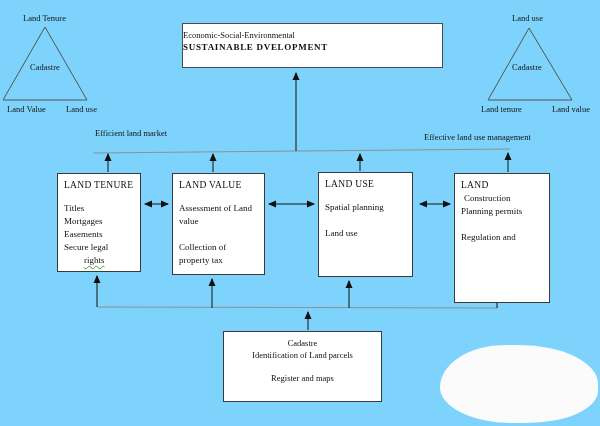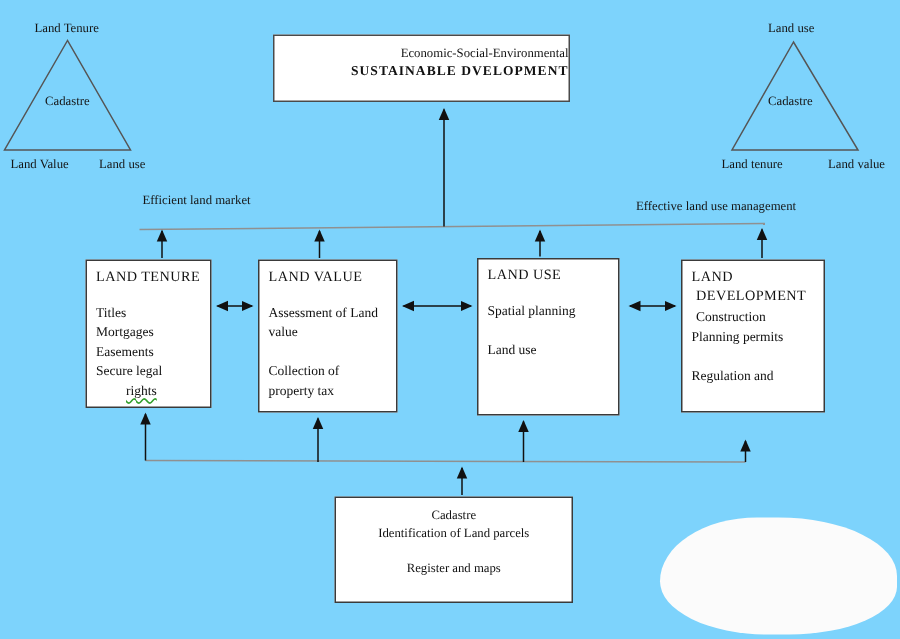--- a/index.html
+++ b/index.html
@@ -20,22 +20,22 @@
   }
   .node .title{font-size:9.5px;letter-spacing:0.3px;margin-bottom:10px;white-space:nowrap;}
   .node .line{white-space:nowrap;}
   .gap13{height:13px;}
   .squiggle{
     margin-left:20px;display:inline-block;
     text-decoration:underline;text-decoration-style:wavy;text-decoration-color:#33a02c;
     text-decoration-thickness:1px;text-underline-offset:2px;
   }
   .topbox{
-    position:absolute;left:182px;top:23px;width:198px;height:45px;box-sizing:border-box;
-    border:1px solid #4a4a4a;background:#fff;text-align:right;padding-top:6px;
+    position:absolute;left:182px;top:23px;width:261px;height:45px;box-sizing:border-box;
+    border:1px solid #4a4a4a;background:#fff;text-align:left;padding-top:6px;
   }
   .topbox .l1{font-size:8.5px;}
   .topbox .l2{font-size:9px;letter-spacing:0.7px;margin-top:2px;font-weight:bold;}
   .cadbox{
     position:absolute;left:223px;top:331px;width:159px;height:71px;box-sizing:border-box;
     border:1px solid #3a3a3a;background:#fff;text-align:center;padding-top:5px;
     font-size:8.5px;line-height:12px;
   }
   .cadbox .gap{height:11px;}
 </style>
@@ -117,23 +117,22 @@
     <div class="line">property tax</div>
   </div>
 
   <div class="node" style="left:318px;top:172px;width:95px;height:105px;">
     <div class="title">LAND USE</div>
     <div class="line">Spatial planning</div>
     <div class="gap13"></div>
     <div class="line">Land use</div>
   </div>
 
-  <div class="node" style="left:454px;top:173px;width:96px;height:102px;font-family:Liberation Serif, serif;">
+  <div class="node" style="left:454px;top:173px;width:96px;height:130px;font-family:Liberation Serif, serif;">
     <div class="line" style="font-size:9.5px;letter-spacing:0.3px;">LAND</div>
-    <div class="line" style="font-size:9.5px;letter-spacing:0.3px;padding-left:3px;">DEVELOPMENT</div>
     <div class="line" style="padding-left:3px;">Construction</div>
     <div class="line">Planning permits</div>
     <div class="gap13"></div>
     <div class="line">Regulation and</div>
   </div>
 
   <div class="cadbox">
     <div>Cadastre</div>
     <div>Identification of Land parcels</div>
     <div class="gap"></div>

